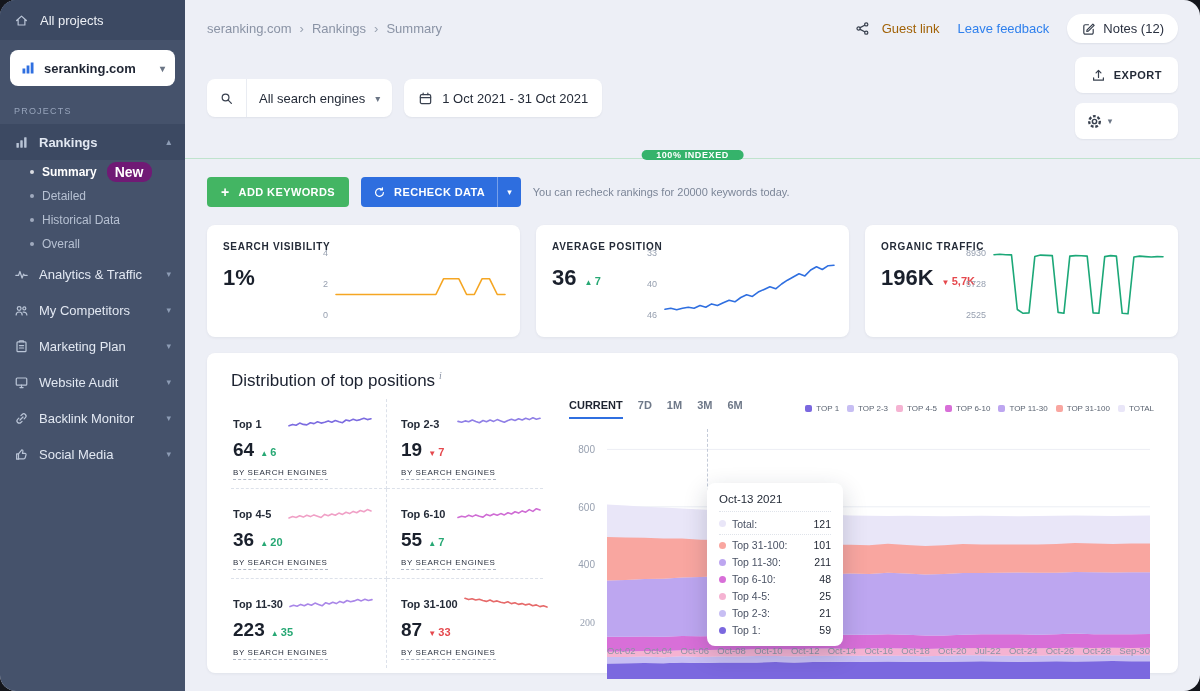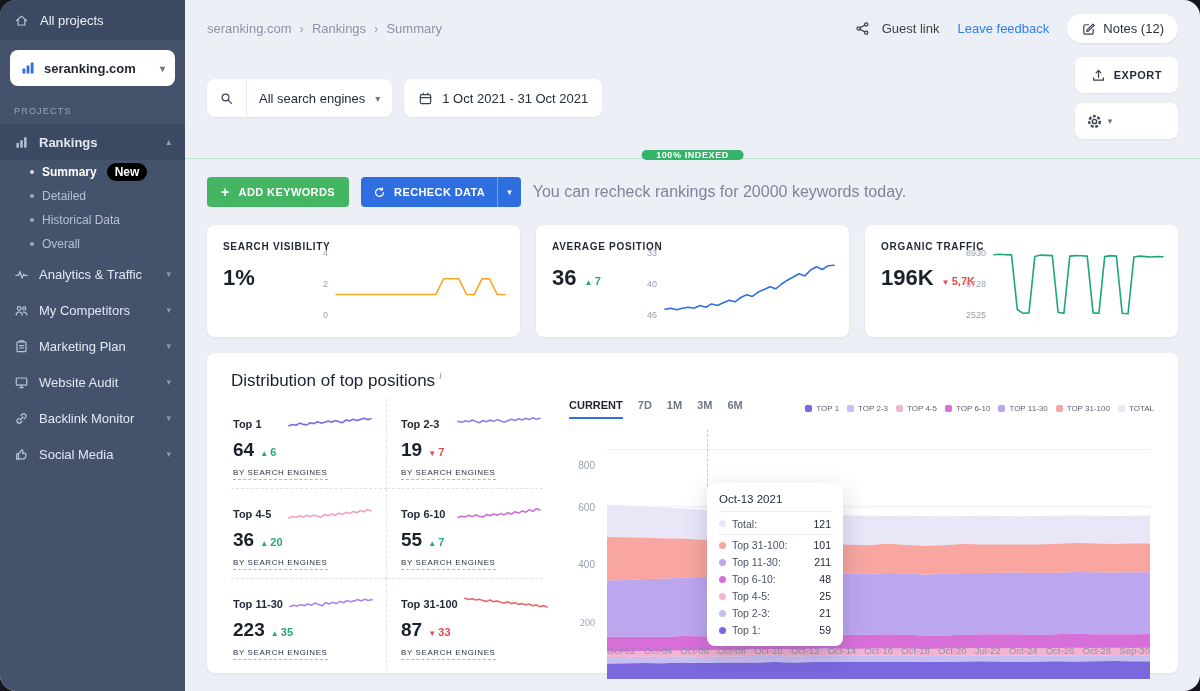--- a/index.html
+++ b/index.html
@@ -14,37 +14,37 @@
   .project-select .chev{margin-left:auto;color:#6b7585;font-size:10px;}
   .sb-label{font-size:9px;letter-spacing:1.2px;color:#97a4bb;padding:16px 14px 8px;}
   .nav-item{height:36px;display:flex;align-items:center;gap:10px;padding:0 14px;font-size:13px;color:#e2e8f2;cursor:pointer;}
   .nav-item.active-parent{background:#3c4962;font-weight:bold;}
   .nav-item .chev{margin-left:auto;color:#8d9cb5;font-size:9px;}
   .chev-d::before{content:"▾";}
   .chev-u::before{content:"▴";}
   .sub-item{display:flex;align-items:center;gap:8px;height:24px;padding:0 14px 0 30px;font-size:12px;color:#b6c0d2;cursor:pointer;}
   .sub-item .dot{width:4px;height:4px;border-radius:50%;background:currentColor;opacity:.8;flex-shrink:0;}
   .sub-item.active{color:#fff;font-weight:bold;}
-  .badge-new{background:#000000;color:#fff;font-size:12px;font-weight:bold;padding:2px 8px;border-radius:9px;margin-left:2px;}
+  .badge-new{background:#701a75;color:#fff;font-size:14px;font-weight:bold;padding:2px 8px;border-radius:9px;margin-left:2px;}
   .sicon{width:15px;height:15px;flex-shrink:0;}
   .sicon svg{display:block;width:100%;height:100%;stroke:#b9c4d6;fill:none;stroke-width:1.3;stroke-linecap:round;stroke-linejoin:round;}
   .sicon.fill svg{fill:#b9c4d6;stroke:none;}
   .proj-icon{width:16px;height:16px;}
   .proj-icon svg{display:block;width:100%;height:100%;fill:#2f6fe0;}
 
   
   .main{flex:1;display:flex;flex-direction:column;min-width:0;}
 
   .topbar{display:flex;align-items:center;padding:14px 22px 4px;}
   .breadcrumb{display:flex;align-items:center;gap:8px;font-size:13px;}
   .bc-strong{color:#2a3140;}
   .bc-item{color:#8a93a5;cursor:pointer;}
   .bc-sep{color:#9aa3b2;font-size:13px;}
   .top-actions{margin-left:auto;display:flex;align-items:center;gap:18px;}
-  .guest-link{display:flex;align-items:center;gap:12px;font-size:13px;color:#404040;cursor:pointer;}
+  .guest-link{display:flex;align-items:center;gap:12px;font-size:13px;color:#a16207;cursor:pointer;}
   .feedback{font-size:13px;color:#2f80ed;cursor:pointer;text-decoration:none;}
   .notes-pill{background:#fff;border-radius:16px;padding:7px 14px;display:flex;align-items:center;gap:7px;font-size:13px;color:#2a3140;box-shadow:0 1px 2px rgba(20,30,50,.07);cursor:pointer;}
   .micon{width:15px;height:15px;}
   .micon svg{display:block;width:100%;height:100%;stroke:#39414f;fill:none;stroke-width:1.3;stroke-linecap:round;stroke-linejoin:round;}
 
   .toolbar{display:flex;align-items:center;gap:12px;padding:10px 22px 2px;}
   .select-box{background:#fff;border-radius:8px;height:38px;display:flex;align-items:center;font-size:13px;color:#242b38;box-shadow:0 1px 2px rgba(20,30,50,.06);cursor:pointer;}
   .seg-icon{width:40px;height:100%;display:flex;align-items:center;justify-content:center;border-right:1px solid #e9ecf2;}
   .select-box .lbl{padding:0 10px 0 12px;}
   .select-box .chev{padding-right:12px;color:#6b7585;font-size:10px;}
@@ -61,21 +61,21 @@
   .indexed-pill{position:absolute;left:50%;transform:translateX(-50%);top:1px;background:#35b36b;color:#fff;font-size:9px;font-weight:bold;letter-spacing:.6px;padding:0 15px;border-radius:10px;}
 
   .actions{display:flex;align-items:center;gap:12px;padding:10px 22px 6px;}
   .btn-green{background:#43b563;color:#fff;height:30px;border-radius:4px;display:flex;align-items:center;gap:9px;padding:0 14px;font-size:11px;font-weight:bold;letter-spacing:.4px;cursor:pointer;border:none;}
   .plus-icon::before{content:"+";font-size:14px;font-weight:bold;}
   .btn-blue{background:#2e6edf;color:#fff;height:30px;border-radius:4px;display:flex;align-items:stretch;overflow:hidden;cursor:pointer;border:none;padding:0;}
   .btn-blue .seg1{display:flex;align-items:center;gap:8px;padding:0 12px;font-size:11px;font-weight:bold;letter-spacing:.4px;}
   .btn-blue .seg2{display:flex;align-items:center;padding:0 9px;border-left:1px solid rgba(255,255,255,.35);font-size:9px;}
   .ricon{width:13px;height:13px;}
   .ricon svg{display:block;width:100%;height:100%;stroke:#fff;fill:none;stroke-width:1.5;stroke-linecap:round;stroke-linejoin:round;}
-  .hint{font-size:16px;color:#7c8698;}
+  .hint{font-size:11px;color:#7c8698;}
 
   
   .cards{display:flex;gap:16px;padding:12px 22px 0;}
   .card{flex:1;height:112px;background:#fff;border-radius:8px;box-shadow:0 1px 3px rgba(20,30,50,.06);position:relative;}
   .card-label{position:absolute;top:16px;left:16px;font-size:10px;font-weight:bold;letter-spacing:.7px;color:#242b38;}
   .card-value{position:absolute;top:40px;left:16px;font-size:22px;font-weight:bold;color:#1a202c;display:flex;align-items:baseline;gap:8px;}
   .delta{font-size:11px;font-weight:bold;white-space:nowrap;}
   .delta.up{color:#27a874;}
   .delta.down{color:#e5484d;}
   .delta.up::before{content:"▲ ";font-size:8px;}
@@ -511,21 +511,21 @@
                   <span>TOP 31-100</span>
                 </span>
                 <span class="lg-item">
                   <span class="lg-sq" style="background: rgb(233, 230, 248);"></span>
                   <span>TOTAL</span>
                 </span>
               </div>
           </div>
           <div class="chart-wrap">
             <div class="ylabels">
-                <span class="ylab" style="top: 14.4px; margin-top: 16px;">800</span>
+                <span class="ylab" style="top: 14.4px;">800</span>
                 <span class="ylab" style="top: 71.8px;">600</span>
                 <span class="ylab" style="top: 129.2px;">400</span>
                 <span class="ylab" style="top: 186.6px; font-family: Liberation Serif, serif;">200</span>
               </div>
             <div class="plot">
               <svg id="stacked-svg" width="543" height="244" viewBox="0 0 543 244">
                   <line x1="0" x2="543" y1="14.4" y2="14.4" stroke="#eceef4" stroke-width="1"></line>
                   <line x1="0" x2="543" y1="71.8" y2="71.8" stroke="#eceef4" stroke-width="1"></line>
                   <line x1="0" x2="543" y1="129.2" y2="129.2" stroke="#eceef4" stroke-width="1"></line>
                   <line x1="0" x2="543" y1="186.6" y2="186.6" stroke="#eceef4" stroke-width="1"></line>

